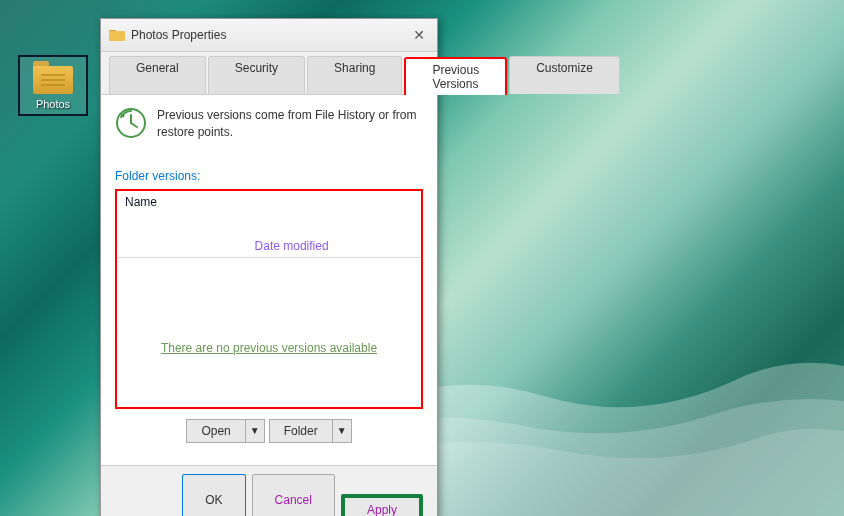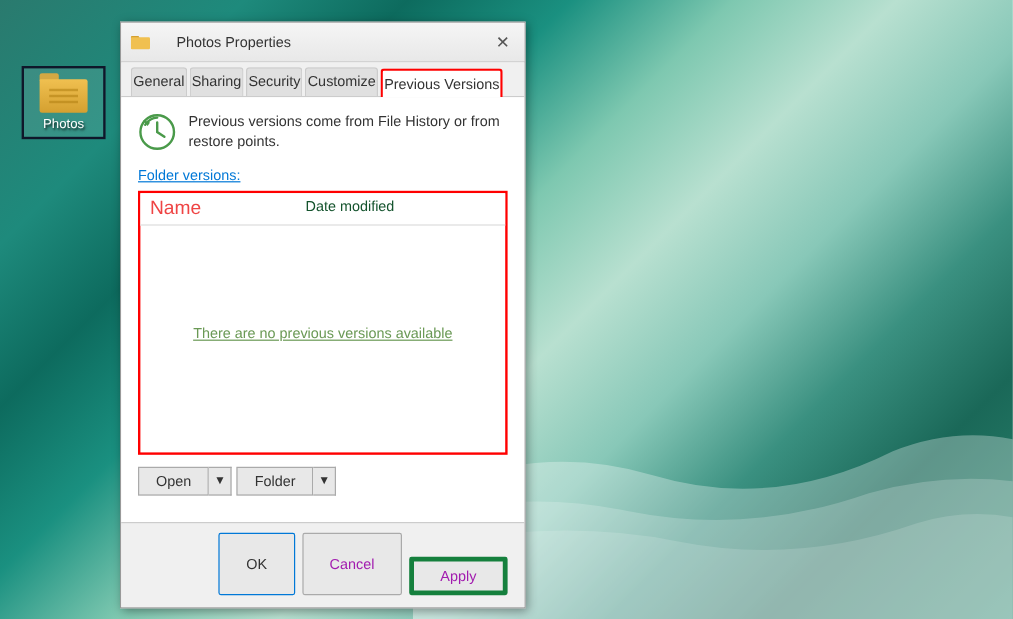--- a/index.html
+++ b/index.html
@@ -114,21 +114,21 @@
       padding: 6px 8px;
       display: flex;
       align-items: center;
       justify-content: space-between;
       border-bottom: 1px solid #ccc;
     }
 
     .title-bar-left {
       display: flex;
       align-items: center;
-      gap: 22px;
+      gap: 6px;
       text-align: center;
     }
 
     .title-icon {
       width: 16px;
       height: 16px;
     }
 
     .title-text {
       font-size: 12px;
@@ -152,21 +152,21 @@
     
     .tabs {
       display: flex;
       background: #f0f0f0;
       padding: 4px 8px 0 8px;
       gap: 2px;
       border-bottom: 1px solid #ccc;
     }
 
     .tab {
-      padding: 4px 1px;
+      padding: 4px 26px;
       font-size: 12px;
       cursor: pointer;
       color: #333;
       background: #e0e0e0;
       border: 1px solid #ccc;
       border-bottom: none;
       border-radius: 3px 3px 0 0;
     }
 
     .tab.active {
@@ -180,91 +180,91 @@
 
     
     .content {
       padding: 12px 14px;
       background: white;
     }
 
     
     .info-section {
       display: flex;
-      align-items: center;
+      align-items: flex-start;
       gap: 10px;
-      margin-bottom: 12px;
+      margin-bottom: 28px;
     }
 
     .history-icon {
       width: 32px;
       height: 32px;
       flex-shrink: 0;
     }
 
     .info-text {
       font-size: 12px;
       color: #333;
       line-height: 1.4;
     }
 
     
     .section-label {
       font-size: 12px;
       color: #0078d7;
       margin-bottom: 6px;
-      text-decoration: underline;
     }
 
     
     .versions-table-container {
       border: 2px solid red;
       background: white;
       margin-bottom: 10px;
       height: 220px;
     }
 
     .table-header {
       display: flex;
       background: white;
       border-bottom: 1px solid #ddd;
       padding: 4px 8px;
     }
 
     .col-name {
       width: 45%;
-      font-size: 16px;
-      color: #ef4444;
+      font-size: 12px;
+      color: #0f172a;
     }
 
     .col-date {
       width: 55%;
       font-size: 12px;
-      color: #14532d;
+      color: #8b5cf6;
+      margin-top: 44px;
     }
 
     .table-body {
       display: flex;
       align-items: center;
       justify-content: center;
       height: 180px;
     }
 
     .no-versions-text {
       color: #6a9955;
       font-size: 12px;
       text-align: center;
       text-decoration: underline;
     }
 
     
     .action-buttons {
       display: flex;
       gap: 4px;
-      justify-content: flex-start;
+      justify-content: center;
       margin-bottom: 10px;
     }
 
     .action-btn-group {
       display: flex;
       align-items: stretch;
     }
 
     .action-btn {
       padding: 4px 14px;
@@ -368,24 +368,24 @@
         <rect x="0" y="4" width="16" height="10" rx="1" fill="#f0c050"></rect>
         <rect x="0" y="4" width="16" height="10" rx="1" fill="url(#fg)" opacity="0.3"></rect>
       </svg>
       <span class="title-text">Photos Properties</span>
     </div>
     <button class="close-btn">✕</button>
   </div>
 
   <div class="tabs">
     <div class="tab">General</div>
+    <div class="tab">Security</div>
     <div class="tab">Sharing</div>
-    <div class="tab">Security</div>
+    <div class="tab active">Previous Versions</div>
     <div class="tab">Customize</div>
-    <div class="tab active">Previous Versions</div>
   </div>
 
   <div class="content">
 
     <div class="info-section">
 
       <svg width="32" height="32" viewBox="0 0 32 32" class="history-icon">
         <circle cx="16" cy="16" r="14" fill="none" stroke="#4a9a4a" stroke-width="2"></circle>
         <path d="M16 8 L16 16 L22 20" fill="none" stroke="#4a9a4a" stroke-width="2" stroke-linecap="round"></path>
         <path d="M6 10 Q10 4 16 4" fill="none" stroke="#4a9a4a" stroke-width="2" stroke-linecap="round"></path>

